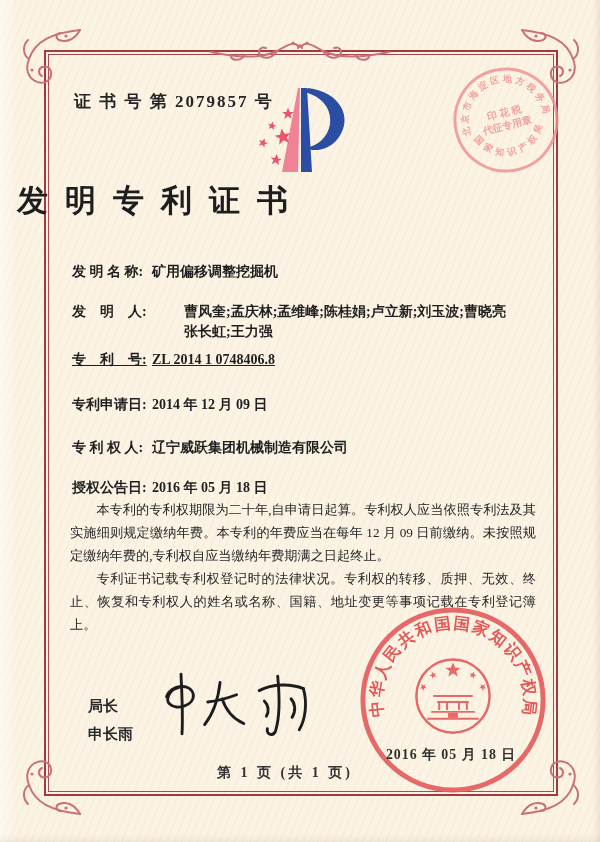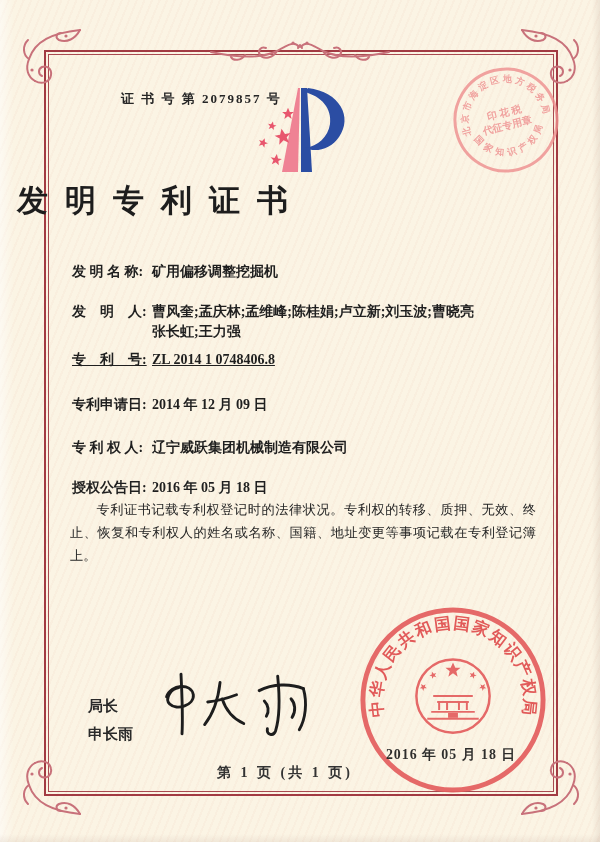--- a/index.html
+++ b/index.html
@@ -14,32 +14,32 @@
                 linear-gradient(to right,rgba(255,255,255,.5),rgba(255,255,255,0) 14px);}
   .frame{position:absolute;left:44px;top:50px;width:510px;height:742px;
      border:2px solid #a23a42;}
   .frame::after{content:"";position:absolute;inset:2px;border:1px solid #a84a50;}
   .flourish{position:absolute;color:#c8717a;}
   .f-tl{left:18px;top:24px;}
   .f-tr{right:16px;top:24px;transform:scaleX(-1);}
   .f-bl{left:18px;bottom:22px;transform:scaleY(-1);}
   .f-br{right:16px;bottom:22px;transform:scale(-1,-1);}
   .f-topcenter{left:205px;top:31px;}
-  .cert-no{position:absolute;left:74px;top:90px;font-size:13px;font-weight:bold;
-     color:#262626;letter-spacing:2px;margin-left:47px;}
+  .cert-no{position:absolute;left:74px;top:90px;font-size:17px;font-weight:bold;
+     color:#262626;letter-spacing:2px;}
   .logo{position:absolute;left:236px;top:76px;}
   .stamp{position:absolute;left:446px;top:60px;opacity:.8;transform:rotate(-14deg);}
   .title{position:absolute;left:0;top:180px;width:100%;
      font-size:31px;font-weight:600;color:#1d1d1d;letter-spacing:17px;text-indent:17px;}
   .fields{position:absolute;left:72px;top:258px;width:468px;color:#1f1f1f;}
   .frow{position:absolute;display:flex;width:468px;font-size:14px;font-weight:bold;line-height:20px;}
   .frow .lab{flex:0 0 78px;white-space:nowrap;}
   .frow .val{flex:1;padding-left:2px;}
   .r-name{top:4px;align-items:flex-end;}
-  .r-inv{top:44px;}
+  .r-inv{top:44px;gap:32px;}
   .r-pno{top:92px;text-decoration:underline;}
   .r-appdate{top:137px;}
   .r-patentee{top:180px;}
   .r-grantdate{top:220px;}
   .body-text{position:absolute;left:70px;top:498px;width:466px;font-size:13.2px;
      line-height:23px;color:#262626;text-align:justify;font-weight:500;}
   .body-text p{margin:0;text-indent:2em;}
   .seal{position:absolute;left:354px;top:601px;opacity:.93;}
   .sig-block{position:absolute;left:88px;top:692px;font-size:15px;font-weight:bold;
      color:#2a2a2a;line-height:28px;}
@@ -160,20 +160,21 @@
     <span class="lab">专 利 权 人:</span>
     <span class="val">辽宁威跃集团机械制造有限公司</span>
   </div>
   <div class="frow r-grantdate">
     <span class="lab">授权公告日:</span>
     <span class="val">2016 年 05 月 18 日</span>
   </div>
 </div>
 
 <div class="body-text">
+  <p>本专利的专利权期限为二十年,自申请日起算。专利权人应当依照专利法及其实施细则规定缴纳年费。本专利的年费应当在每年 12 月 09 日前缴纳。未按照规定缴纳年费的,专利权自应当缴纳年费期满之日起终止。</p>
   <p>专利证书记载专利权登记时的法律状况。专利权的转移、质押、无效、终止、恢复和专利权人的姓名或名称、国籍、地址变更等事项记载在专利登记簿上。</p>
 </div>
 
 <svg class="seal" width="198" height="198" viewBox="0 0 200 200">
   <circle cx="100" cy="100" r="91" fill="none" stroke="#e45f5f" stroke-width="5"></circle>
   <defs>
     <path id="sealArc" d="M 32.3,124.6 A 72,72 0 1 1 167.7,124.6" fill="none"></path>
   </defs>
   <text font-size="16.5" font-weight="bold" fill="#e04f4f" letter-spacing="2">
     <textPath href="#sealArc" startOffset="50%" text-anchor="middle">中华人民共和国国家知识产权局</textPath>

